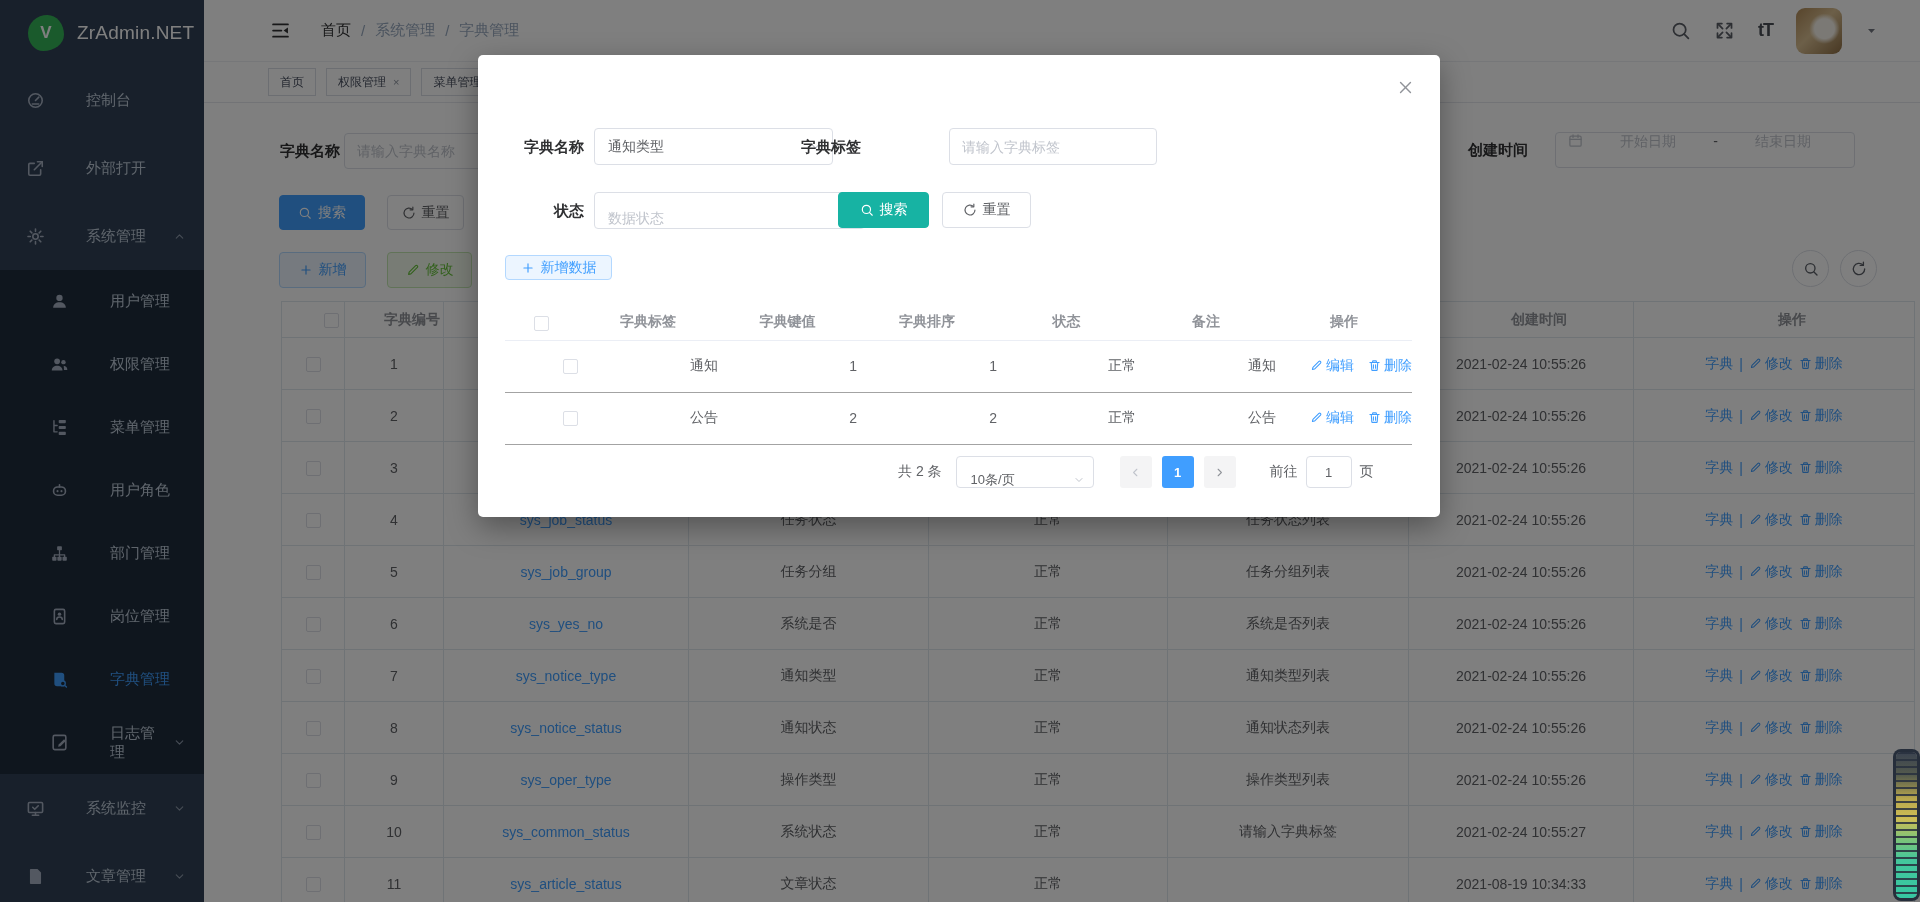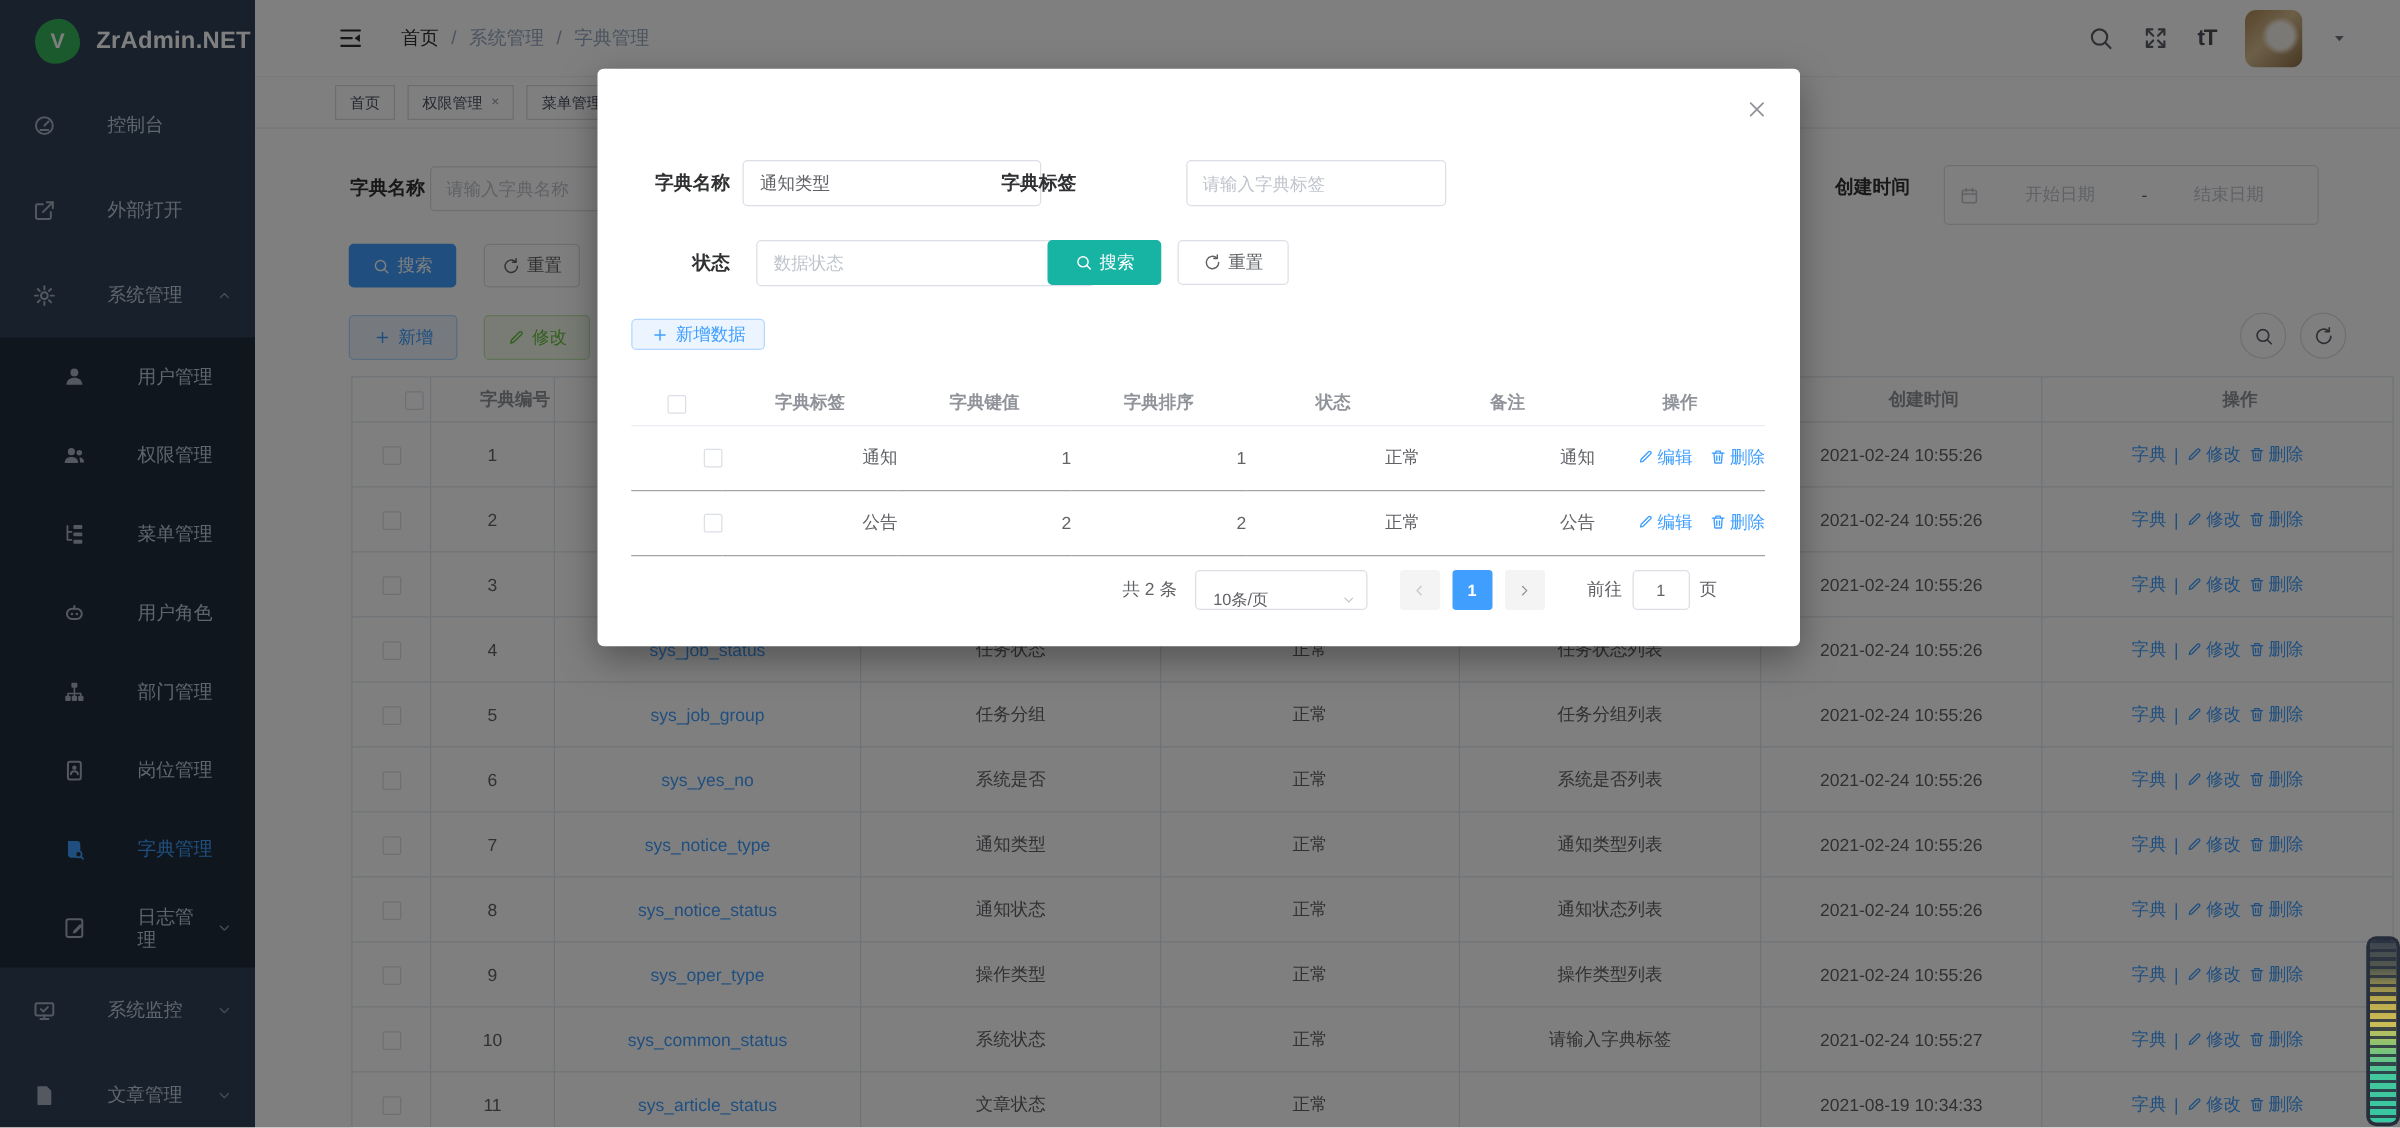--- a/index.html
+++ b/index.html
@@ -6,21 +6,21 @@
   html,body { width:1920px; height:902px; overflow:hidden; }
   body { font-family:"Liberation Sans","DejaVu Sans",sans-serif; font-size:14px; color:#606266; background:#fff; }
   .screen { position:relative; width:1920px; height:902px; overflow:hidden; background:#fff; }
   .icon { display:inline-flex; align-items:center; justify-content:center; line-height:0; }
   .icon svg { width:1em; height:1em; }
 
   
   .sidebar { position:absolute; left:0; top:0; width:204px; height:902px; background:#304156; z-index:10; }
   .logo-row { height:66px; display:flex; align-items:center; padding-left:28px; gap:13px; }
   .logo-blob { width:36px; height:36px; background:#35b558; border-radius:54% 46% 58% 42% / 50% 55% 45% 50%; display:flex; align-items:center; justify-content:center; color:#fff; font-weight:bold; font-size:17px; }
-  .logo-title { color:#fff; font-size:19px; font-weight:bold; letter-spacing:.2px; }
+  .logo-title { color:#fff; font-size:19px; font-weight:normal; letter-spacing:.2px; }
   .menu-item { height:68px; display:flex; align-items:center; padding-left:26px; gap:15px; color:#bfcbd9; font-size:15px; cursor:pointer; }
   .menu-item .icon { font-size:19px; color:#a7b1c2; }
   .menu-item .mi-label { flex:0 1 auto;margin-left:26px; }
   .menu-item .arrow { margin-left:auto; margin-right:18px; font-size:13px; color:#8e99ab; }
   .submenu { background:#1f2d3d; }
   .submenu .menu-item { height:63px; padding-left:50px; }
   .menu-item.active, .menu-item.active .icon { color:#409eff; }
 
   
   .navbar { position:absolute; left:204px; top:0; right:0; height:62px; background:#fff; display:flex; align-items:center; border-bottom:1px solid #eceef2; }
@@ -39,21 +39,21 @@
   .tabbar { position:absolute; left:204px; top:62px; right:0; height:41px; background:#fff; border-bottom:1px solid #e4e7ed; display:flex; align-items:center; gap:10px; padding-left:64px; }
   .tag-tab { height:28px; padding:0 11px; border:1px solid #d8dce5; background:#fff; color:#495060; font-size:12px; display:flex; align-items:center; gap:7px; cursor:pointer; white-space:nowrap; }
   .tag-close { font-size:11px; color:#8d949e; }
 
   
   .content { position:absolute; left:204px; top:103px; right:0; bottom:0; background:#fff; }
   .abs { position:absolute; }
   .f-label { font-size:15px; font-weight:bold; color:#303133; line-height:36px; }
   .el-input { height:36px; border:1px solid #dcdfe6; border-radius:4px; background:#fff; font-size:14px; color:#606266; padding:0 12px; width:100%; outline:none; }
   .el-input::placeholder { color:#c0c4cc; }
-  .daterange { height:48px; border:1px solid #dcdfe6; border-radius:4px; background:#fff; display:flex; align-items:center; padding:0 12px; gap:6px; color:#c0c4cc; }
+  .daterange { height:36px; border:1px solid #dcdfe6; border-radius:4px; background:#fff; display:flex; align-items:flex-start; padding:0 12px; gap:6px; color:#c0c4cc; }
   .daterange .dr-txt { flex:1; text-align:center; font-size:14px; }
   .daterange .icon { font-size:15px; }
   .btn { display:inline-flex; align-items:center; justify-content:center; gap:6px; border-radius:4px; font-size:14px; cursor:pointer; border:1px solid transparent; }
   .btn .icon { font-size:14px; }
   .btn-primary { background:#409eff; border-color:#409eff; color:#fff; }
   .btn-plain { background:#fff; border-color:#dcdfe6; color:#606266; }
   .btn-primary-plain { background:#ecf5ff; border-color:#b3d8ff; color:#409eff; }
   .btn-success-plain { background:#f0f9eb; border-color:#c2e7b0; color:#67c23a; }
   .btn-teal { background:#17b3a3; border-color:#17b3a3; color:#fff; }
   .circle-btn { width:37px; height:37px; border:1px solid #dcdfe6; border-radius:50%; display:flex; align-items:center; justify-content:center; color:#5a5e66; font-size:16px; background:#fff; cursor:pointer; }
@@ -833,21 +833,21 @@
       <span class="icon" id="sel1-ic">
           <svg viewBox="0 0 24 24" fill="none" stroke="currentColor" stroke-width="2" stroke-linecap="round" stroke-linejoin="round">
             <polyline points="6 9 12 15 18 9"></polyline>
           </svg>
         </span>
     </div>
     <div class="m-label" style="left:303px; top:73px;">字典标签</div>
     <input class="el-input abs" style="left: 471px; top: 73px; width: 208px; height: 37px;" placeholder="请输入字典标签">
 
     <div class="m-label" style="left:26px; top:137px;">状态</div>
-    <div class="el-select" style="left:127px; top:137px; width:271px;">
+    <div class="el-select" style="left:116px; top:137px; width:271px;align-items:flex-end;">
       <span class="sel-val placeholder">数据状态</span>
       <span class="icon" id="sel2-ic">
           <svg viewBox="0 0 24 24" fill="none" stroke="currentColor" stroke-width="2" stroke-linecap="round" stroke-linejoin="round">
             <polyline points="6 9 12 15 18 9"></polyline>
           </svg>
         </span>
     </div>
     <button class="btn btn-teal abs" style="left:360px; top:137px; width:91px; height:36px;">
       <span class="icon" id="m-search-ic">
           <svg viewBox="0 0 24 24" fill="none" stroke="currentColor" stroke-width="2" stroke-linecap="round" stroke-linejoin="round">

